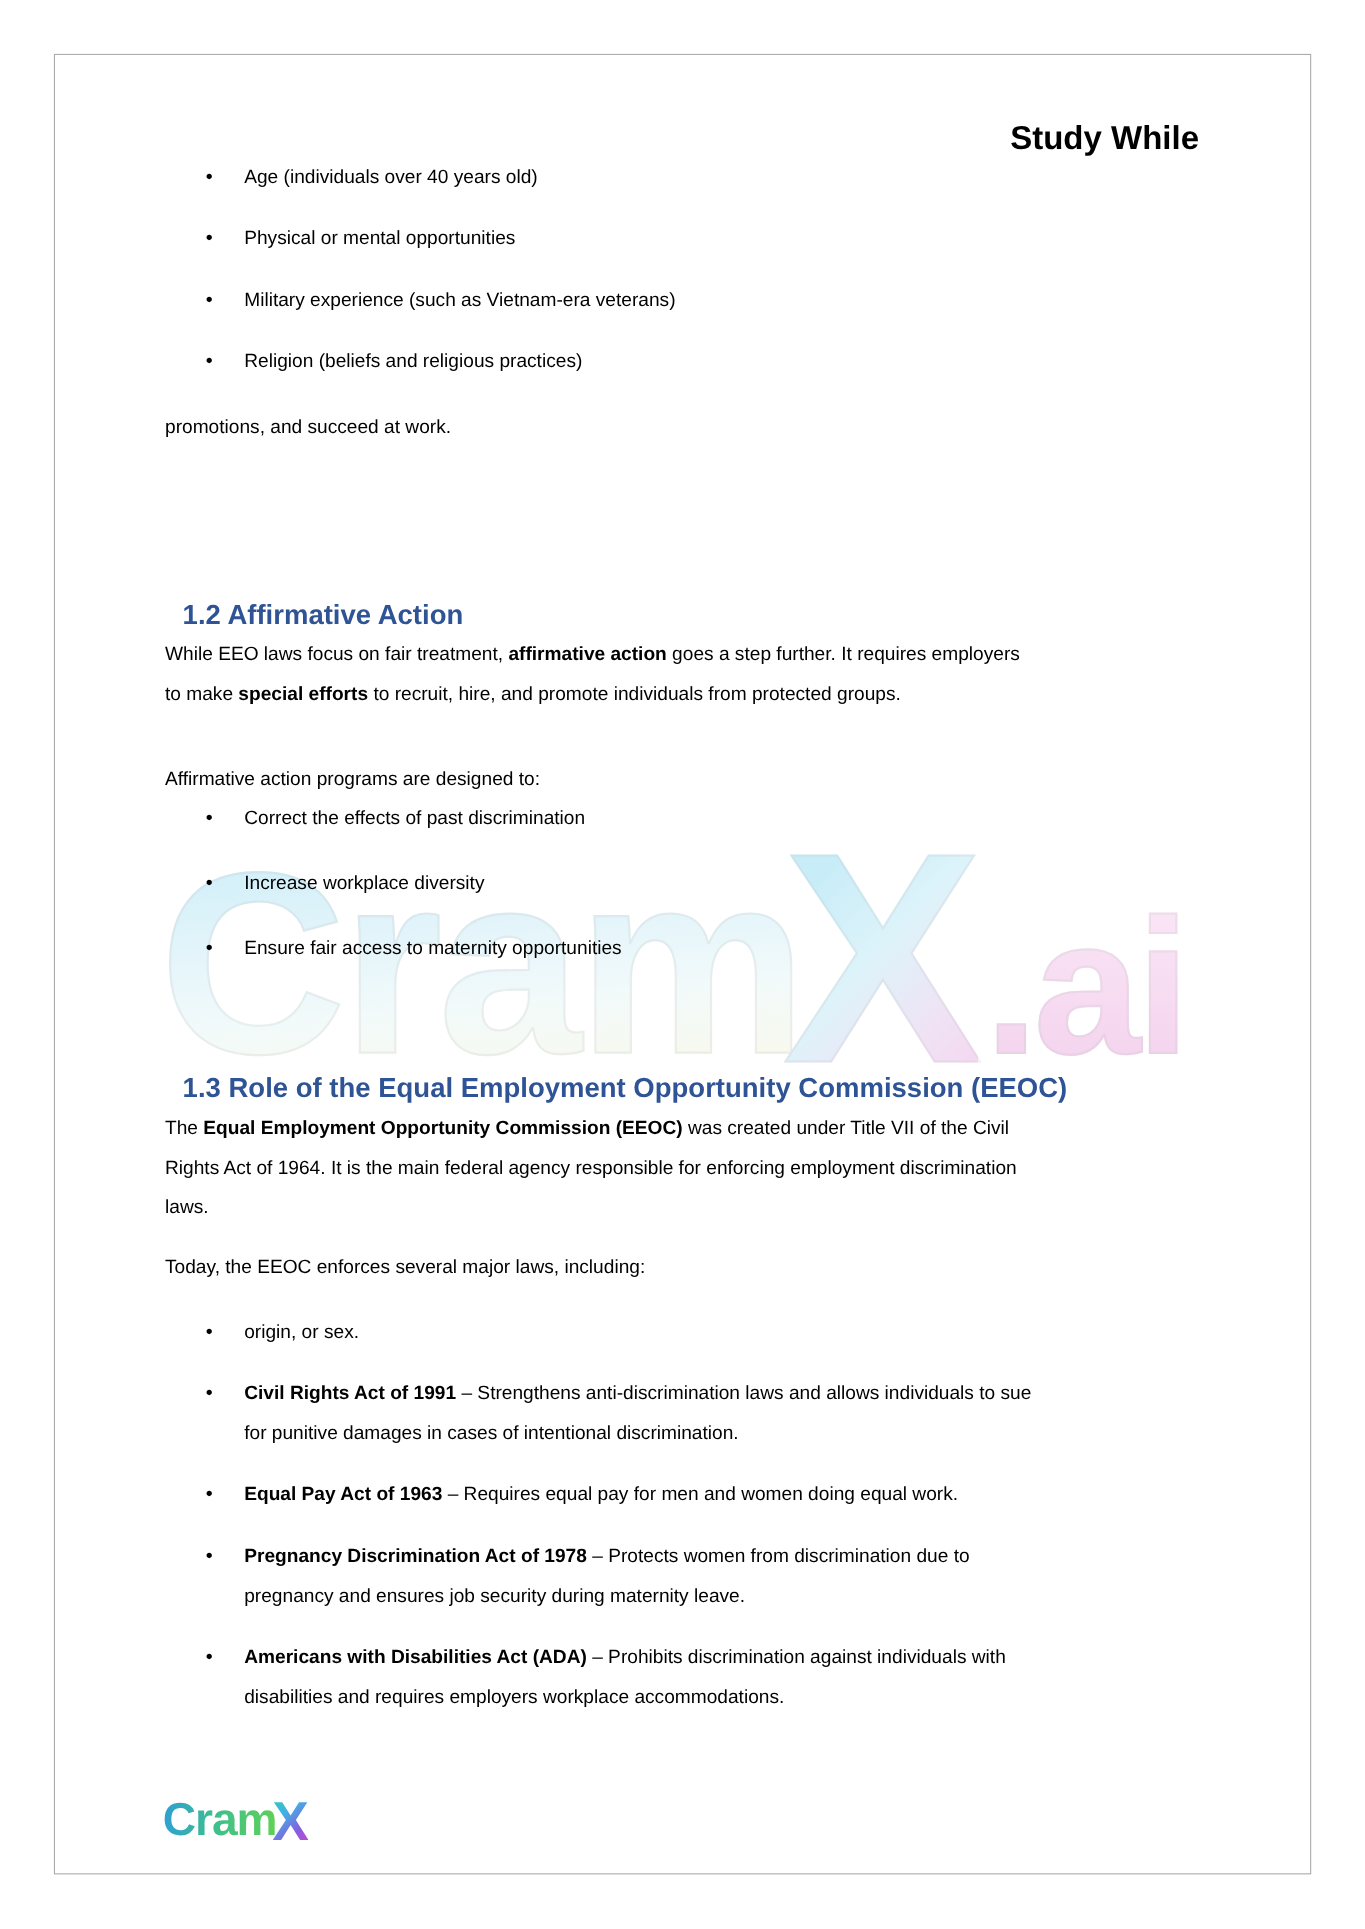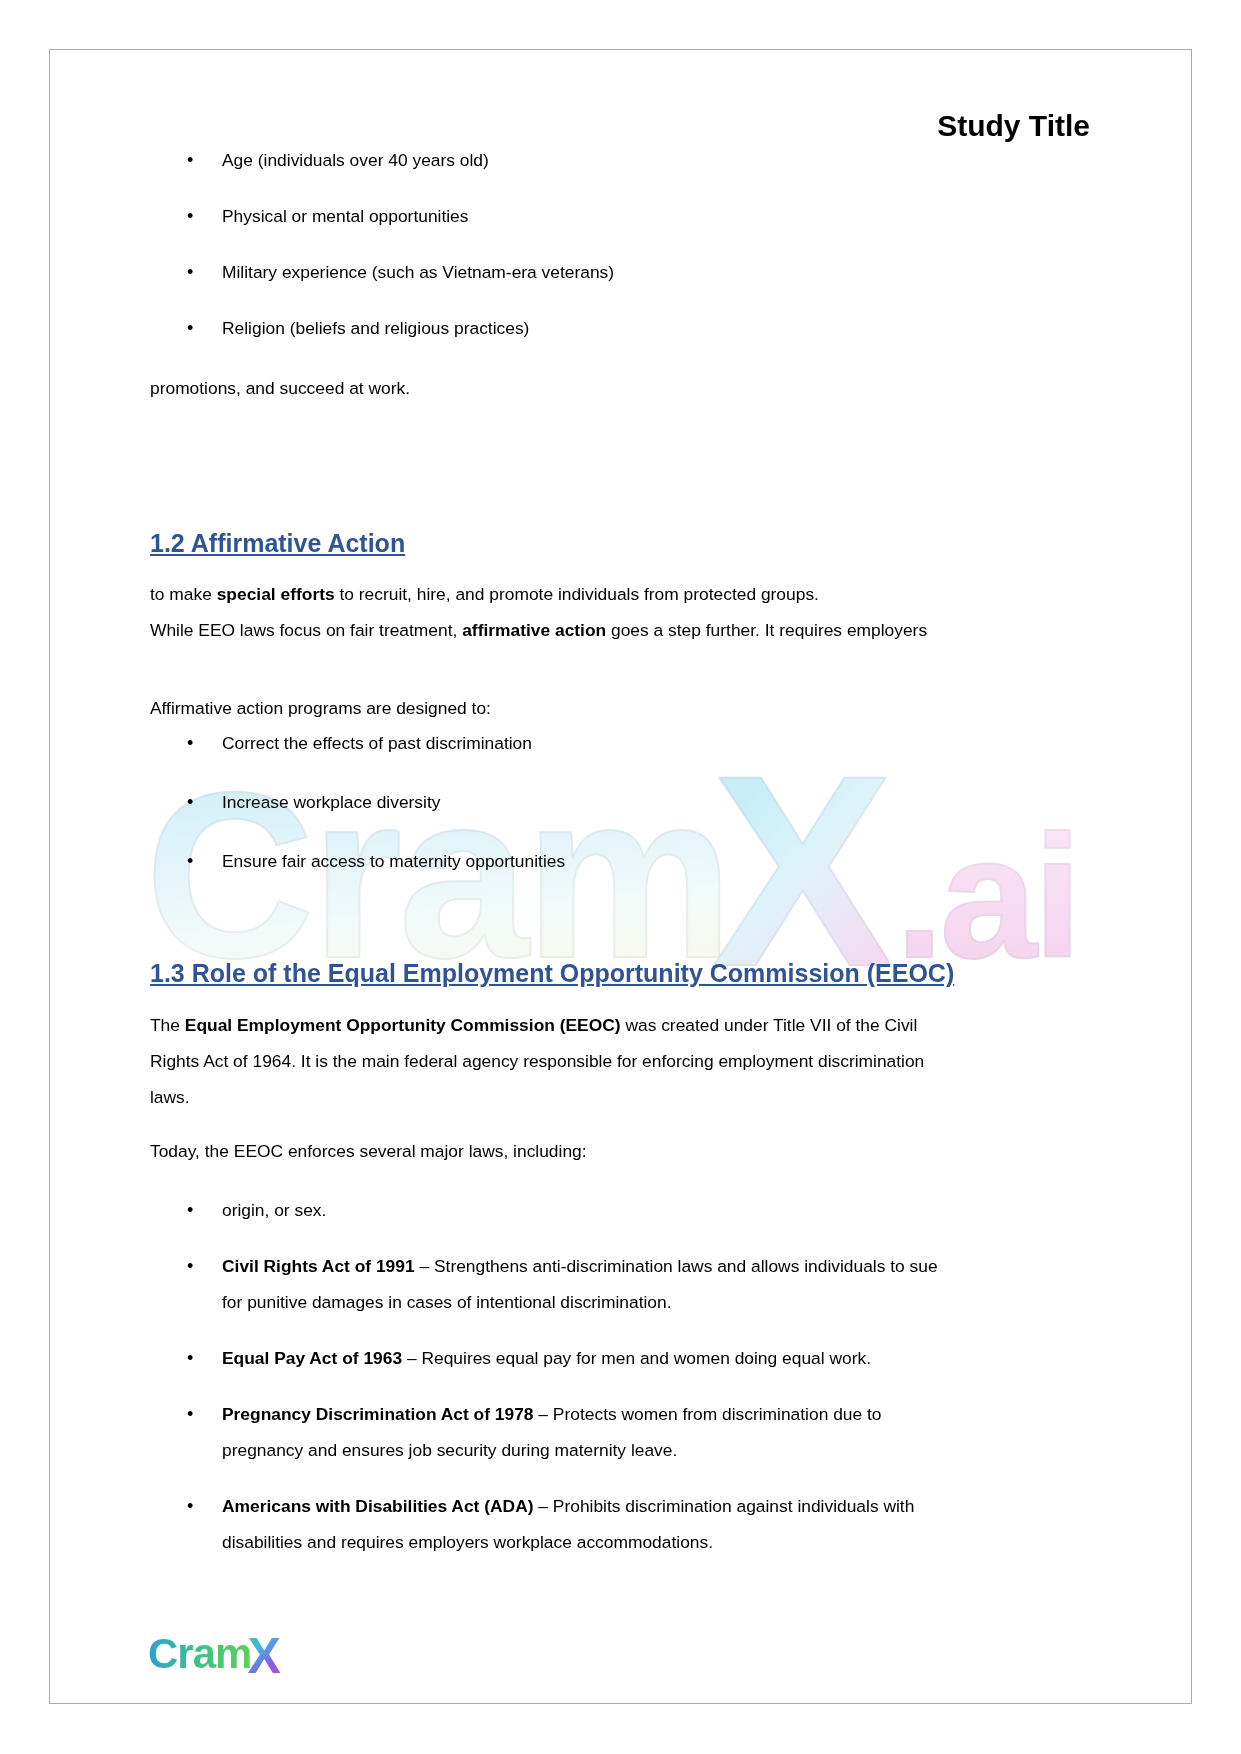--- a/index.html
+++ b/index.html
@@ -68,23 +68,22 @@
     left: 100px; width: 940px;
     font-size: 17.4px; line-height: 36px;
     margin: 0;
   }
   .ln { display: block; white-space: nowrap; }
   .h2 {
     left: 100px; width: 940px;
     font-size: 25px; font-weight: bold;
     line-height: 34px;
     color: #2f5496;
-    margin: 0;
-    white-space: nowrap;
-    text-decoration: underline;
+    margin: 16px;
+    white-space: nowrap;
   }
   .blist {
     left: 100px; width: 940px;
     list-style: none; margin: 0; padding: 0;
     font-size: 17.4px; line-height: 36px;
   }
   .blist li {
     position: relative;
     padding-left: 72px;
     margin-bottom: 20px;
@@ -124,21 +123,21 @@
 </style>
 </head>
 <body>
 
 <div class="page">
 
   <div class="watermark" aria-hidden="true">
     <span class="wm-cram">Cram</span><span class="wm-x">X</span><span class="wm-ai">.ai</span>
   </div>
 
-  <h1 class="doc-title">Study Title</h1>
+  <h1 class="doc-title">Study While</h1>
 
   <ul class="blist" style="top:92px">
     <li>
       <span class="blt">•</span>
       <span class="ln">Age (individuals over 40 years old)</span>
     </li>
     <li>
       <span class="blt">•</span>
       <span class="ln">Physical or mental opportunities</span>
     </li>
@@ -152,22 +151,22 @@
     </li>
   </ul>
 
   <p class="para" style="top:320px">
     <span class="ln">promotions, and succeed at work.</span>
   </p>
 
   <h2 class="h2" style="top:476px">1.2 Affirmative Action</h2>
 
   <p class="para" style="top:526px">
+    <span class="ln"><span>While EEO laws focus on fair treatment, </span><b>affirmative action</b><span> goes a step further. It requires employers</span></span>
     <span class="ln"><span>to make </span><b>special efforts</b><span> to recruit, hire, and promote individuals from protected groups.</span></span>
-    <span class="ln"><span>While EEO laws focus on fair treatment, </span><b>affirmative action</b><span> goes a step further. It requires employers</span></span>
   </p>
 
   <p class="para" style="top:640px">Affirmative action programs are designed to:</p>
 
   <ul class="blist g23" style="top:675px">
     <li>
       <span class="blt">•</span>
       <span class="ln">Correct the effects of past discrimination</span>
     </li>
     <li>

